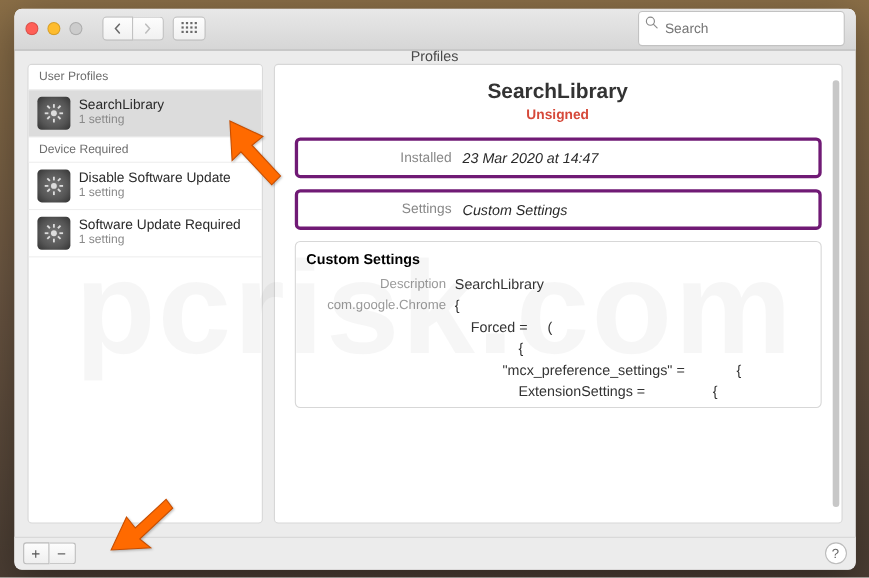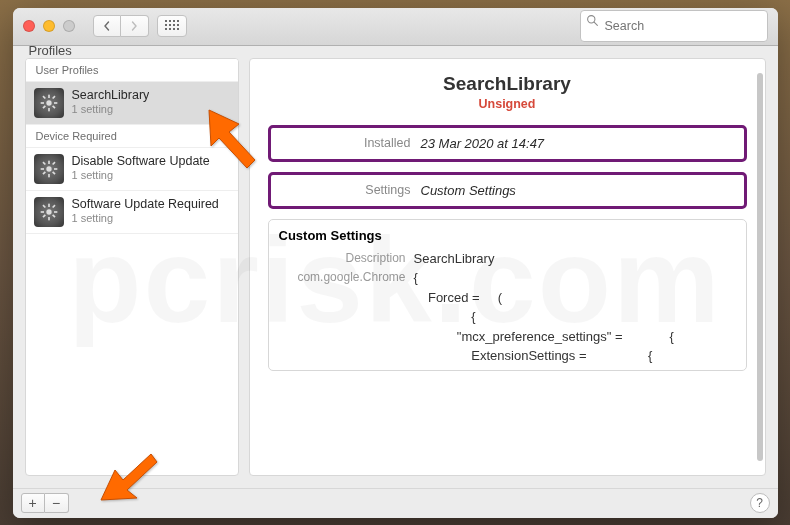--- a/index.html
+++ b/index.html
@@ -16,21 +16,21 @@
 
     .nav-btns { display: flex; margin-left: 18px; }
     .nav-btn { width: 28px; height: 22px; background: linear-gradient(#fdfdfd,#f1f1f1); border: 1px solid #c2c2c2; display: flex; align-items: center; justify-content: center; color: #6a6a6a; }
     .nav-btn:first-child { border-top-left-radius: 4px; border-bottom-left-radius: 4px; }
     .nav-btn:last-child  { border-top-right-radius: 4px; border-bottom-right-radius: 4px; border-left: none; color: #bdbdbd; }
 
     .grid-btn { width: 30px; height: 22px; margin-left: 8px; background: linear-gradient(#fdfdfd,#f1f1f1); border: 1px solid #c2c2c2; border-radius: 4px; display: flex; align-items: center; justify-content: center; }
     .grid-icon { width: 14px; height: 12px; display: grid; grid-template-columns: repeat(4, 2px); grid-template-rows: repeat(3, 2px); gap: 2px; }
     .grid-icon span { background: #6a6a6a; }
 
-    .window-title { position: absolute; left: 16px; right: 0; text-align: left; font-size: 13px; color: #494949; pointer-events: none; margin-top: 48px; }
+    .window-title { position: absolute; left: 0; right: 0; text-align: center; font-size: 13px; color: #494949; pointer-events: none; margin-top: 48px; }
 
     .search-wrap { margin-left: auto; position: relative; }
     .search-input { width: 188px; height: 32px; border-radius: 4px; border: 1px solid #c2c2c2; background: #fff; padding: 0 8px 0 24px; font-size: 12.5px; color: #333; outline: none; }
     .search-wrap .mag { position: absolute; left: 6px; top: 4px; width: 13px; height: 13px; color: #8a8a8a; }
 
     .body { flex: 1; padding: 12px; display: flex; gap: 10px; position: relative; }
 
     .sidebar { width: 214px; background: #fff; border: 1px solid #d7d7d7; border-radius: 4px; overflow: hidden; display: flex; flex-direction: column; }
     .section-header { font-size: 11px; color: #6e6e6e; padding: 5px 10px; border-bottom: 1px solid #eee; background: #fff; }
     .profile-row { display: flex; gap: 8px; padding: 6px 8px; align-items: center; border-bottom: 1px solid #eee; cursor: default; }

